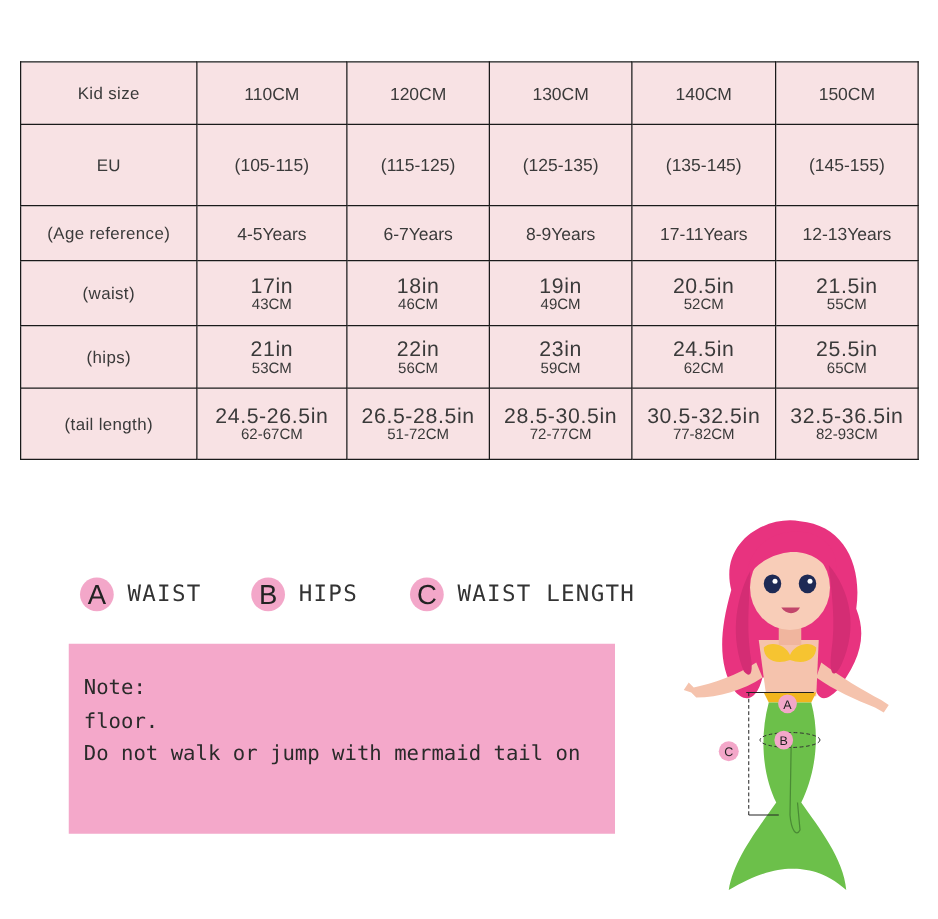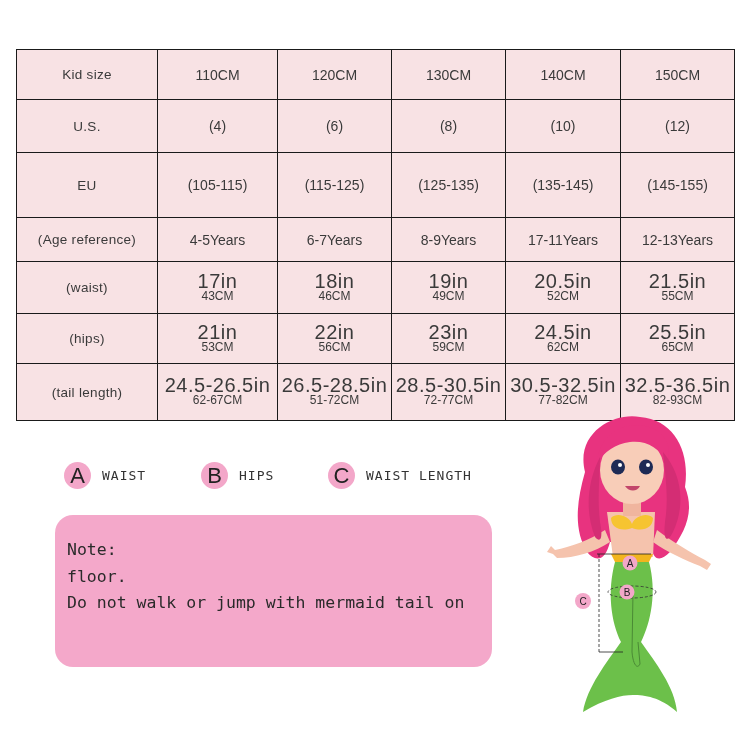--- a/index.html
+++ b/index.html
@@ -2,31 +2,31 @@
 <html><head>
 <meta charset="utf-8">
 <style>
   html, body { margin:0; padding:0; }
   body { width:750px; height:735px; background:#ffffff; position:relative; overflow:hidden;
          font-family:"Liberation Sans", sans-serif; color:#333; }
   .size-table { position:absolute; left:16px; top:49px; border-collapse:collapse; table-layout:fixed; }
   .size-table td { border:1.5px solid #1a1a1a; background:#f8e2e4; text-align:center; vertical-align:middle;
                    padding:0; font-size:14px; color:#3a3a3a; }
   .size-table td.label { font-size:13.5px; letter-spacing:0.3px; }
-  .big { font-size:20px; line-height:17px; letter-spacing:0.5px; display:block; }
+  .big { font-size:17px; line-height:17px; letter-spacing:0.5px; display:block; }
   .small { font-size:12px; line-height:13px; display:block;text-align:center; }
   .legend { position:absolute; top:462px; left:64px; display:flex; align-items:center; }
   .legend-item { display:flex; align-items:center; position:absolute; top:0; white-space:nowrap; }
   .badge { width:27px; height:27px; border-radius:50%; background:#f3a7c9; color:#222;
            display:flex; align-items:center; justify-content:center; font-size:22px;
            font-family:"Liberation Sans", sans-serif; }
-  .legend-label { margin-left:11px; font-family:"DejaVu Sans Mono", monospace; font-size:13px; color:#333; letter-spacing:1px; }
+  .legend-label { margin-left:11px; font-family:"DejaVu Sans Mono", monospace; font-size:18px; color:#333; letter-spacing:1px; }
   .note { position:absolute; left:55px; top:515px; width:437px; height:152px; background:#f4a8ca;
           box-sizing:border-box; padding:22px 12px 0 12px; font-family:"DejaVu Sans Mono", monospace;
-          font-size:16.5px; line-height:26.5px; color:#2a2a2a;border-radius:18px; }
+          font-size:16.5px; line-height:26.5px; color:#2a2a2a; }
   .note div { white-space:pre-wrap; }
   .mermaid { position:absolute; left:545px; top:412px; width:180px; height:310px; }
 </style>
 </head>
 <body>
 
 <table class="size-table">
   <colgroup>
     <col style="width:141px">
       <col style="width:120px">
@@ -37,28 +37,20 @@
   </colgroup>
   <tbody>
       <tr style="height:50px">
     <td class="label">Kid size</td>
     <td>110CM</td>
     <td>120CM</td>
     <td>130CM</td>
     <td>140CM</td>
     <td>150CM</td>
   </tr>
-  <tr style="height:53px">
-    <td class="label">U.S.</td>
-    <td>(4)</td>
-    <td>(6)</td>
-    <td>(8)</td>
-    <td>(10)</td>
-    <td>(12)</td>
-  </tr>
   <tr style="height:65px">
     <td class="label">EU</td>
     <td>(105-115)</td>
     <td>(115-125)</td>
     <td>(125-135)</td>
     <td>(135-145)</td>
     <td>(145-155)</td>
   </tr>
   <tr style="height:44px">
     <td class="label">(Age reference)</td>

